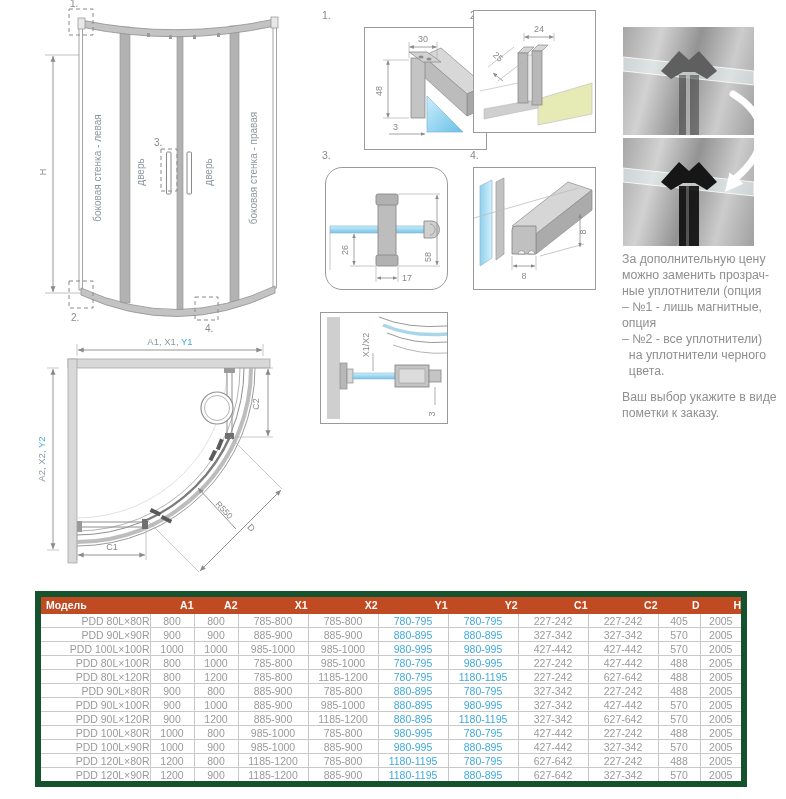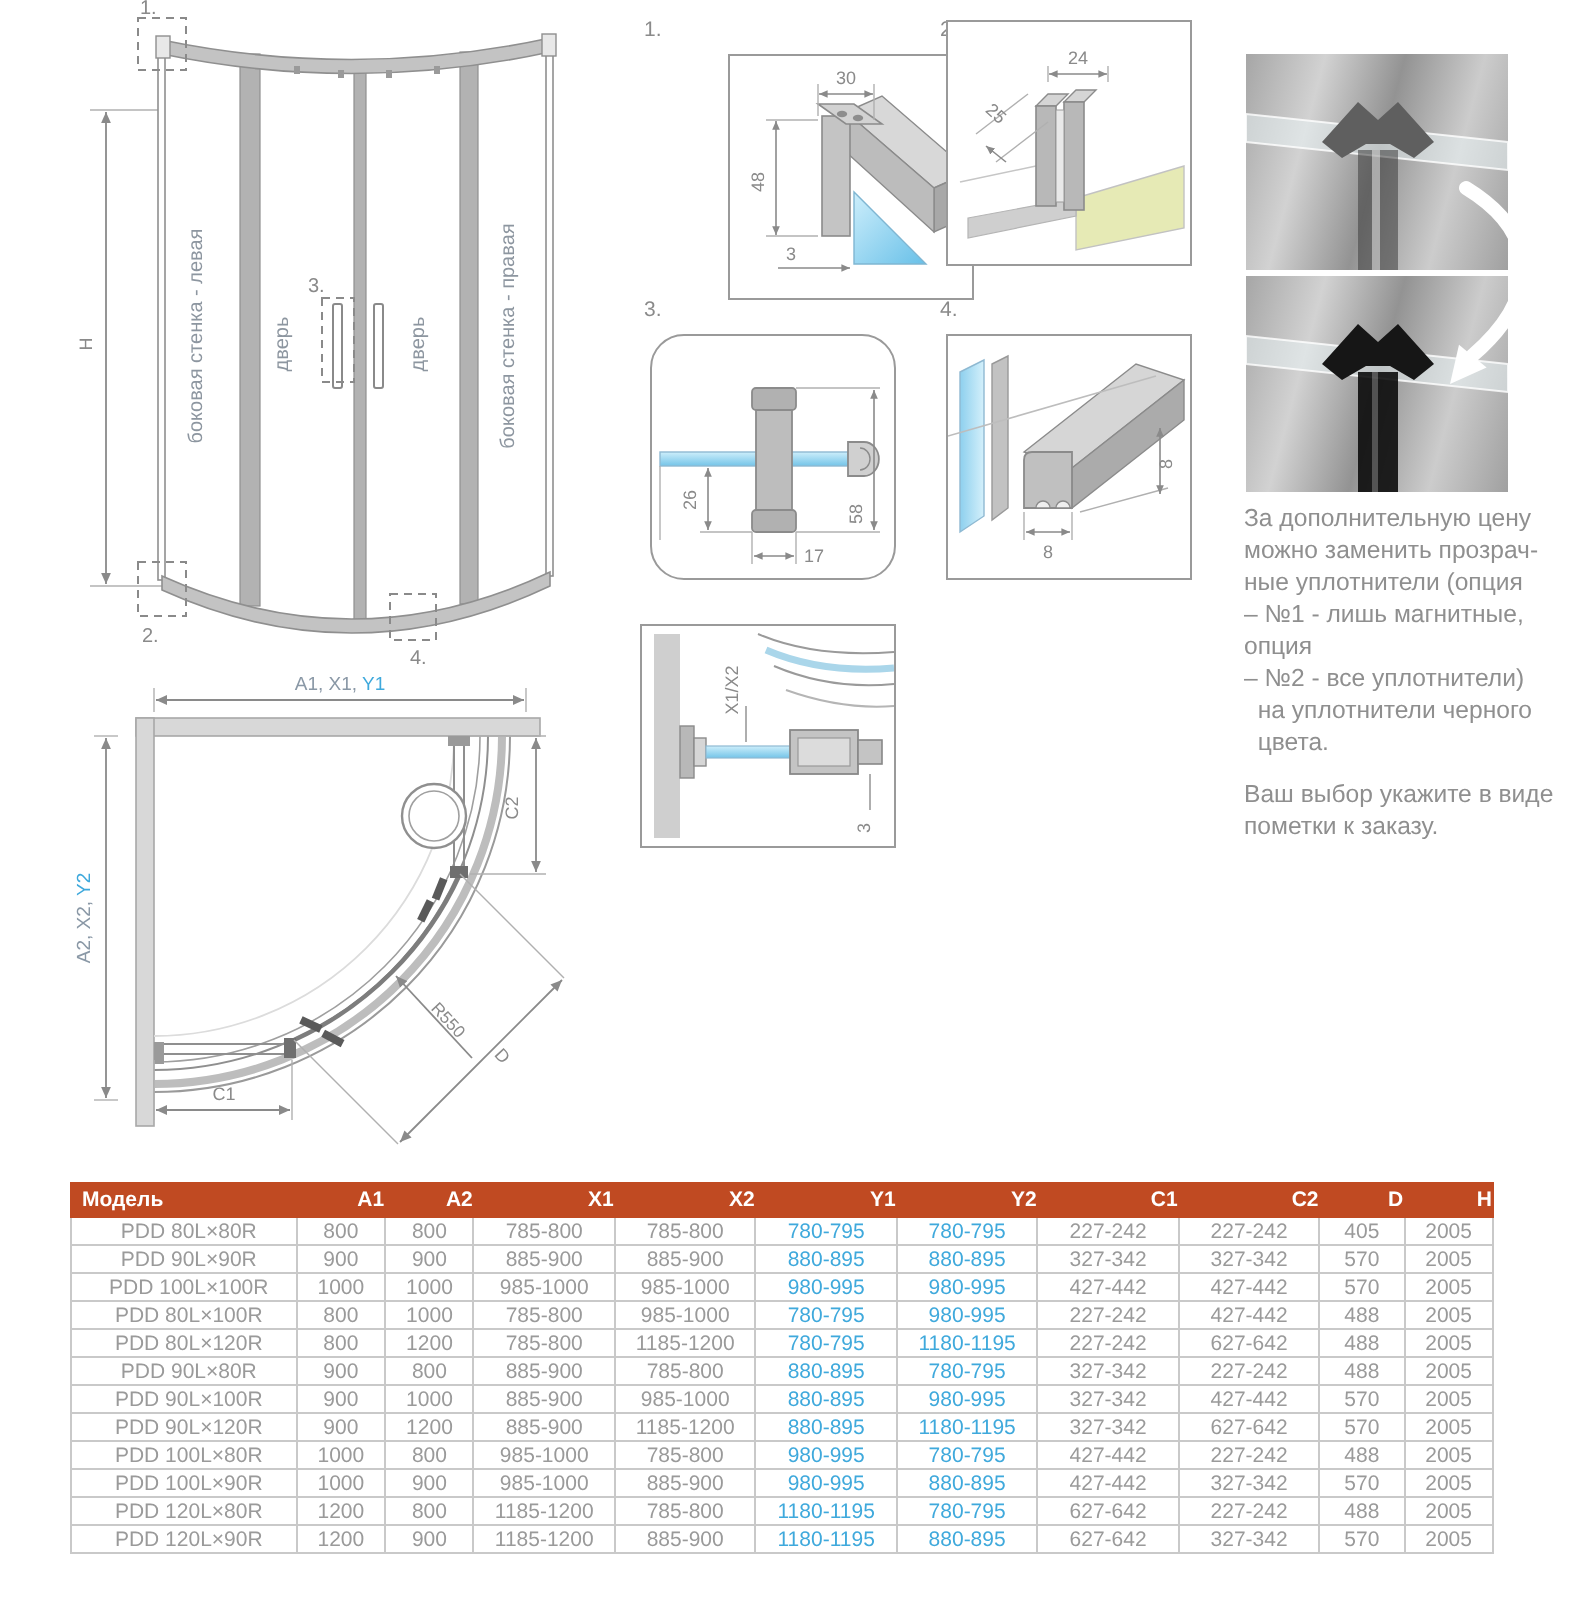--- a/index.html
+++ b/index.html
@@ -26,23 +26,23 @@
   .note{position:absolute;left:622px;top:252px;width:166px;color:#8f8f8f;font-size:12.3px;line-height:1.3;}
   .note p{margin:0 0 10px 0;white-space:pre-wrap;}
   
   .spec-table-wrap{position:absolute;left:35px;top:591px;width:712px;}
   table.spec{border-collapse:collapse;table-layout:fixed;width:712px;font-size:10.5px;}
   table.spec th{background:#c04a22;color:#fff;font-weight:bold;height:16px;padding:0;
     border:1px solid #c04a22;border-left:1px solid rgba(255,255,255,0.55);text-align:right;}
   table.spec th:first-child{text-align:left;padding-left:5px;border-left:1px solid #c04a22;}
   table.spec td{color:#9a9a9a;height:13px;padding:0;border:1px solid #c9c9c9;text-align:center;
     white-space:nowrap;overflow:hidden;}
-  table.spec td.model{text-align:center;padding-left:5px;}
+  table.spec td.model{text-align:right;padding-left:5px;}
   table.spec td.blue{color:#3fa9dc;}
-  table.spec{border:1px solid #14532d;}
+  table.spec{border:6px solid #14532d;}
 </style>
 </head>
 <body>
 
 <div class="abs" style="left:35px;top:0;width:270px;height:335px;">
 <svg width="270" height="335" viewBox="0 0 270 335">
   <defs>
     <marker id="ah-f" viewBox="0 0 10 10" refX="9" refY="5" markerWidth="7" markerHeight="7" orient="auto-start-reverse">
       <path d="M0,1 L9,5 L0,9 z" fill="#8a8a8a"></path>
     </marker>

